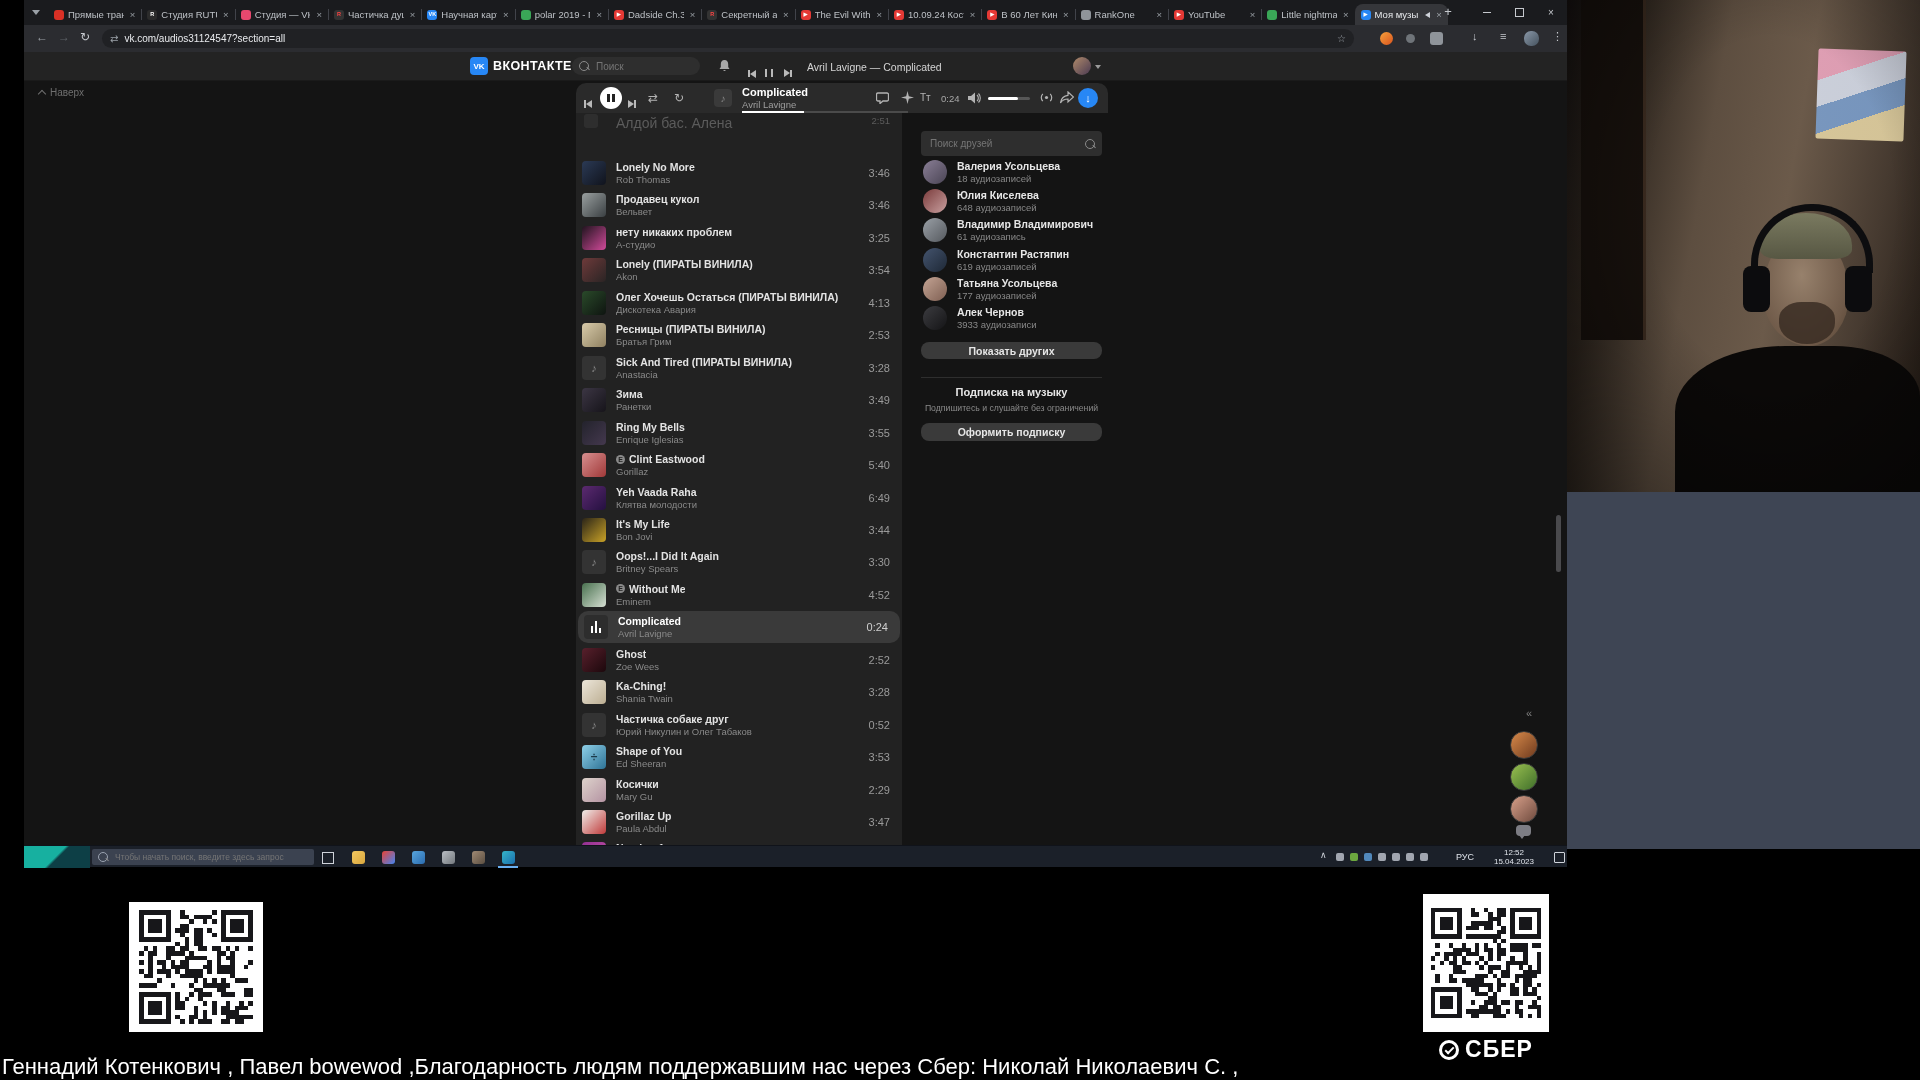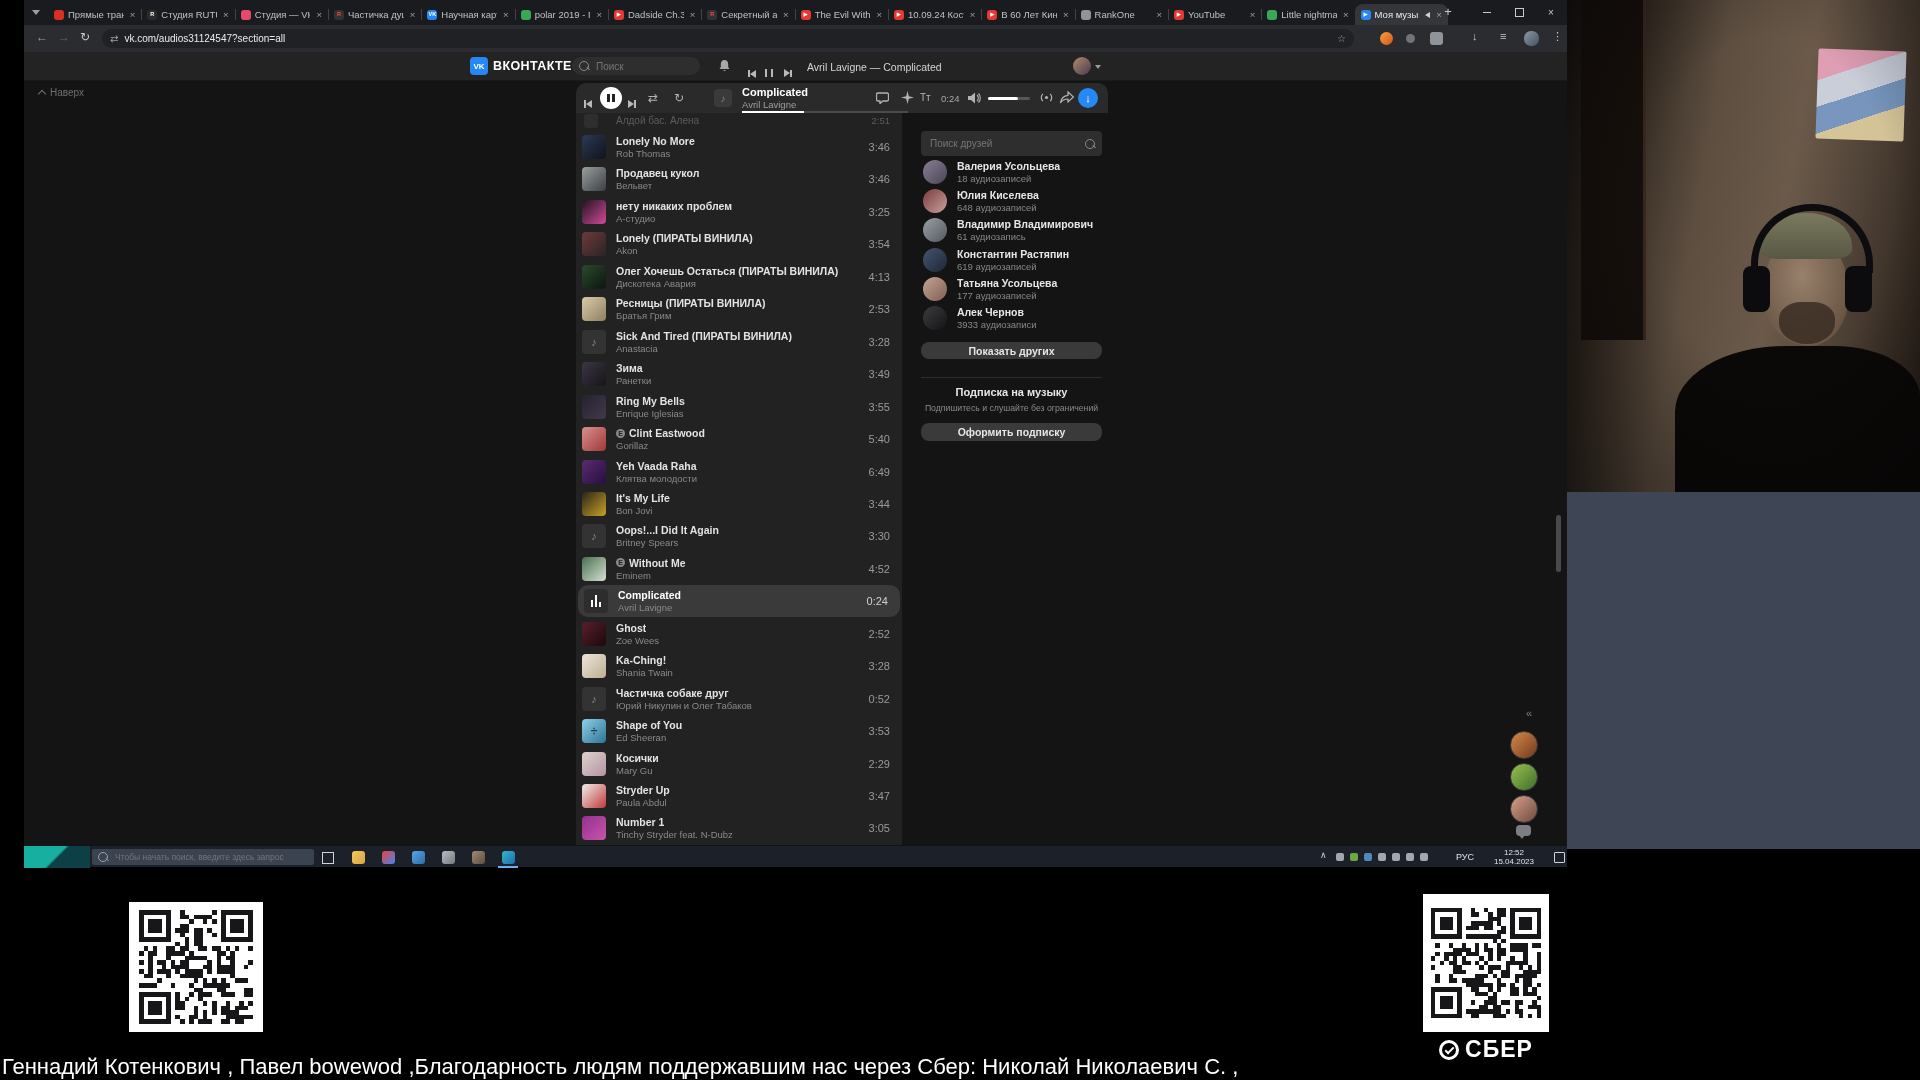--- a/index.html
+++ b/index.html
@@ -71,23 +71,23 @@
   #pb-lyrics{position:absolute;left:344px;top:9px;font-size:10px;color:#b3b3b3;}
   #pb-vol-slider{position:absolute;left:412px;top:14px;width:42px;height:2.5px;background:#575757;border-radius:2px;}
   #pb-vol-slider .lvl{width:30px;height:2.5px;background:#fff;border-radius:2px;}
   #pb-dl{position:absolute;left:502px;top:5px;width:20px;height:20px;border-radius:50%;background:#2787f5;color:#fff;font-size:11px;display:flex;align-items:center;justify-content:center;}
   svg.ic{display:block;}
 
   
   #playlist{position:absolute;left:552px;top:61px;width:326px;height:732px;background:#222222;}
   #partial-row{position:absolute;left:0;top:0;width:100%;height:17px;opacity:.75;}
   #partial-row .pc{position:absolute;left:8px;top:1px;width:14px;height:14px;border-radius:3px;background:#333;}
-  #partial-row .pa{position:absolute;left:40px;top:2px;font-size:10px;color:#6e6e6e;}
+  #partial-row .pa{position:absolute;left:40px;top:2px;font-size:14px;color:#6e6e6e;}
   #partial-row .pd{position:absolute;right:12px;top:2px;font-size:9.5px;color:#6e6e6e;}
-  .track{position:absolute;left:0;width:100%;height:32px;}
+  .track{position:absolute;left:0;width:100%;height:32px;margin-top:26px;}
   .track.playing{left:2px;width:322px;background:#3a3a3a;border-radius:10px;}
   .cover{position:absolute;left:6px;top:4px;width:24px;height:24px;border-radius:4px;overflow:hidden;display:flex;align-items:center;justify-content:center;font-size:12px;color:#1c3a4a;font-weight:bold;}
   .cover.note{background:#333;color:#888;font-size:11px;font-weight:normal;}
   .cover.eqc{background:#2d2d2d;display:flex;align-items:flex-end;justify-content:center;gap:2px;padding-bottom:6px;box-sizing:border-box;}
   .cover.eqc i{width:2px;background:#fff;display:block;}
   .t-title{position:absolute;left:40px;top:4px;font-size:10.5px;font-weight:bold;color:#e3e3e3;white-space:nowrap;max-width:248px;overflow:hidden;display:flex;align-items:center;gap:4px;}
   .t-artist{position:absolute;left:40px;top:17px;font-size:9.5px;color:#8a8a8a;white-space:nowrap;max-width:240px;overflow:hidden;}
   .t-dur{position:absolute;right:12px;top:10px;font-size:11px;color:#9a9a9a;}
   .e-badge{flex:none;width:9px;height:9px;border-radius:50%;background:#8a8a8a;color:#222;font-size:7px;font-weight:bold;display:inline-flex;align-items:center;justify-content:center;}
 
@@ -514,21 +514,21 @@
               <div class="cover" style="background: linear-gradient(135deg, rgb(222, 211, 204), rgb(180, 147, 162));"></div>
               <div class="t-title">
                 <span>Косички</span>
               </div>
               <div class="t-artist">Mary Gu</div>
               <div class="t-dur">2:29</div>
             </div>
             <div class="track" style="top: 667px;">
               <div class="cover" style="background: linear-gradient(135deg, rgb(240, 238, 234), rgb(192, 58, 58));"></div>
               <div class="t-title">
-                <span>Stryder Up</span>
+                <span>Gorillaz Up</span>
               </div>
               <div class="t-artist">Paula Abdul</div>
               <div class="t-dur">3:47</div>
             </div>
             <div class="track" style="top: 699.45px;">
               <div class="cover" style="background: linear-gradient(135deg, rgb(147, 48, 147), rgb(200, 85, 168));"></div>
               <div class="t-title">
                 <span>Number 1</span>
               </div>
               <div class="t-artist">Tinchy Stryder feat. N-Dubz</div>

